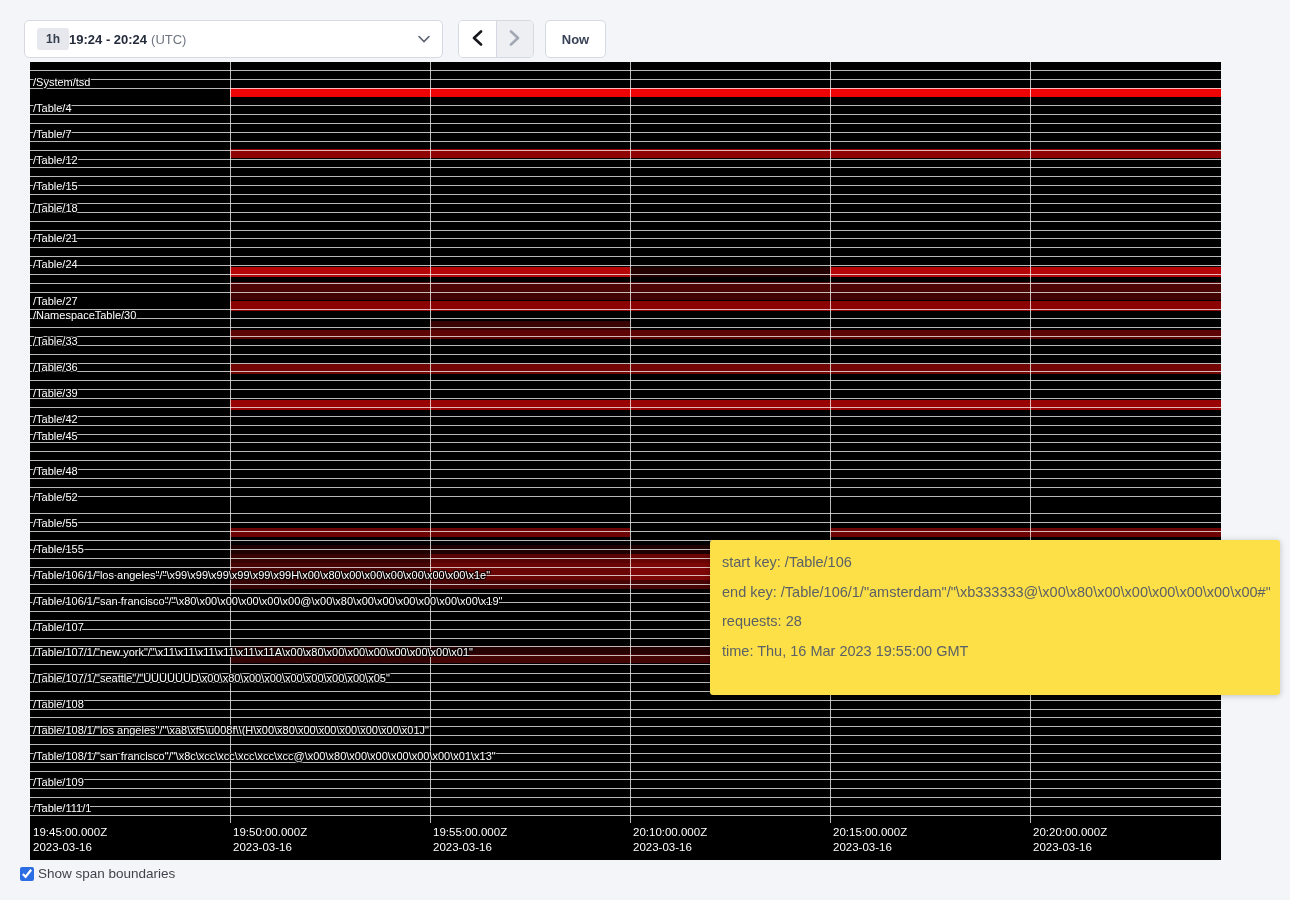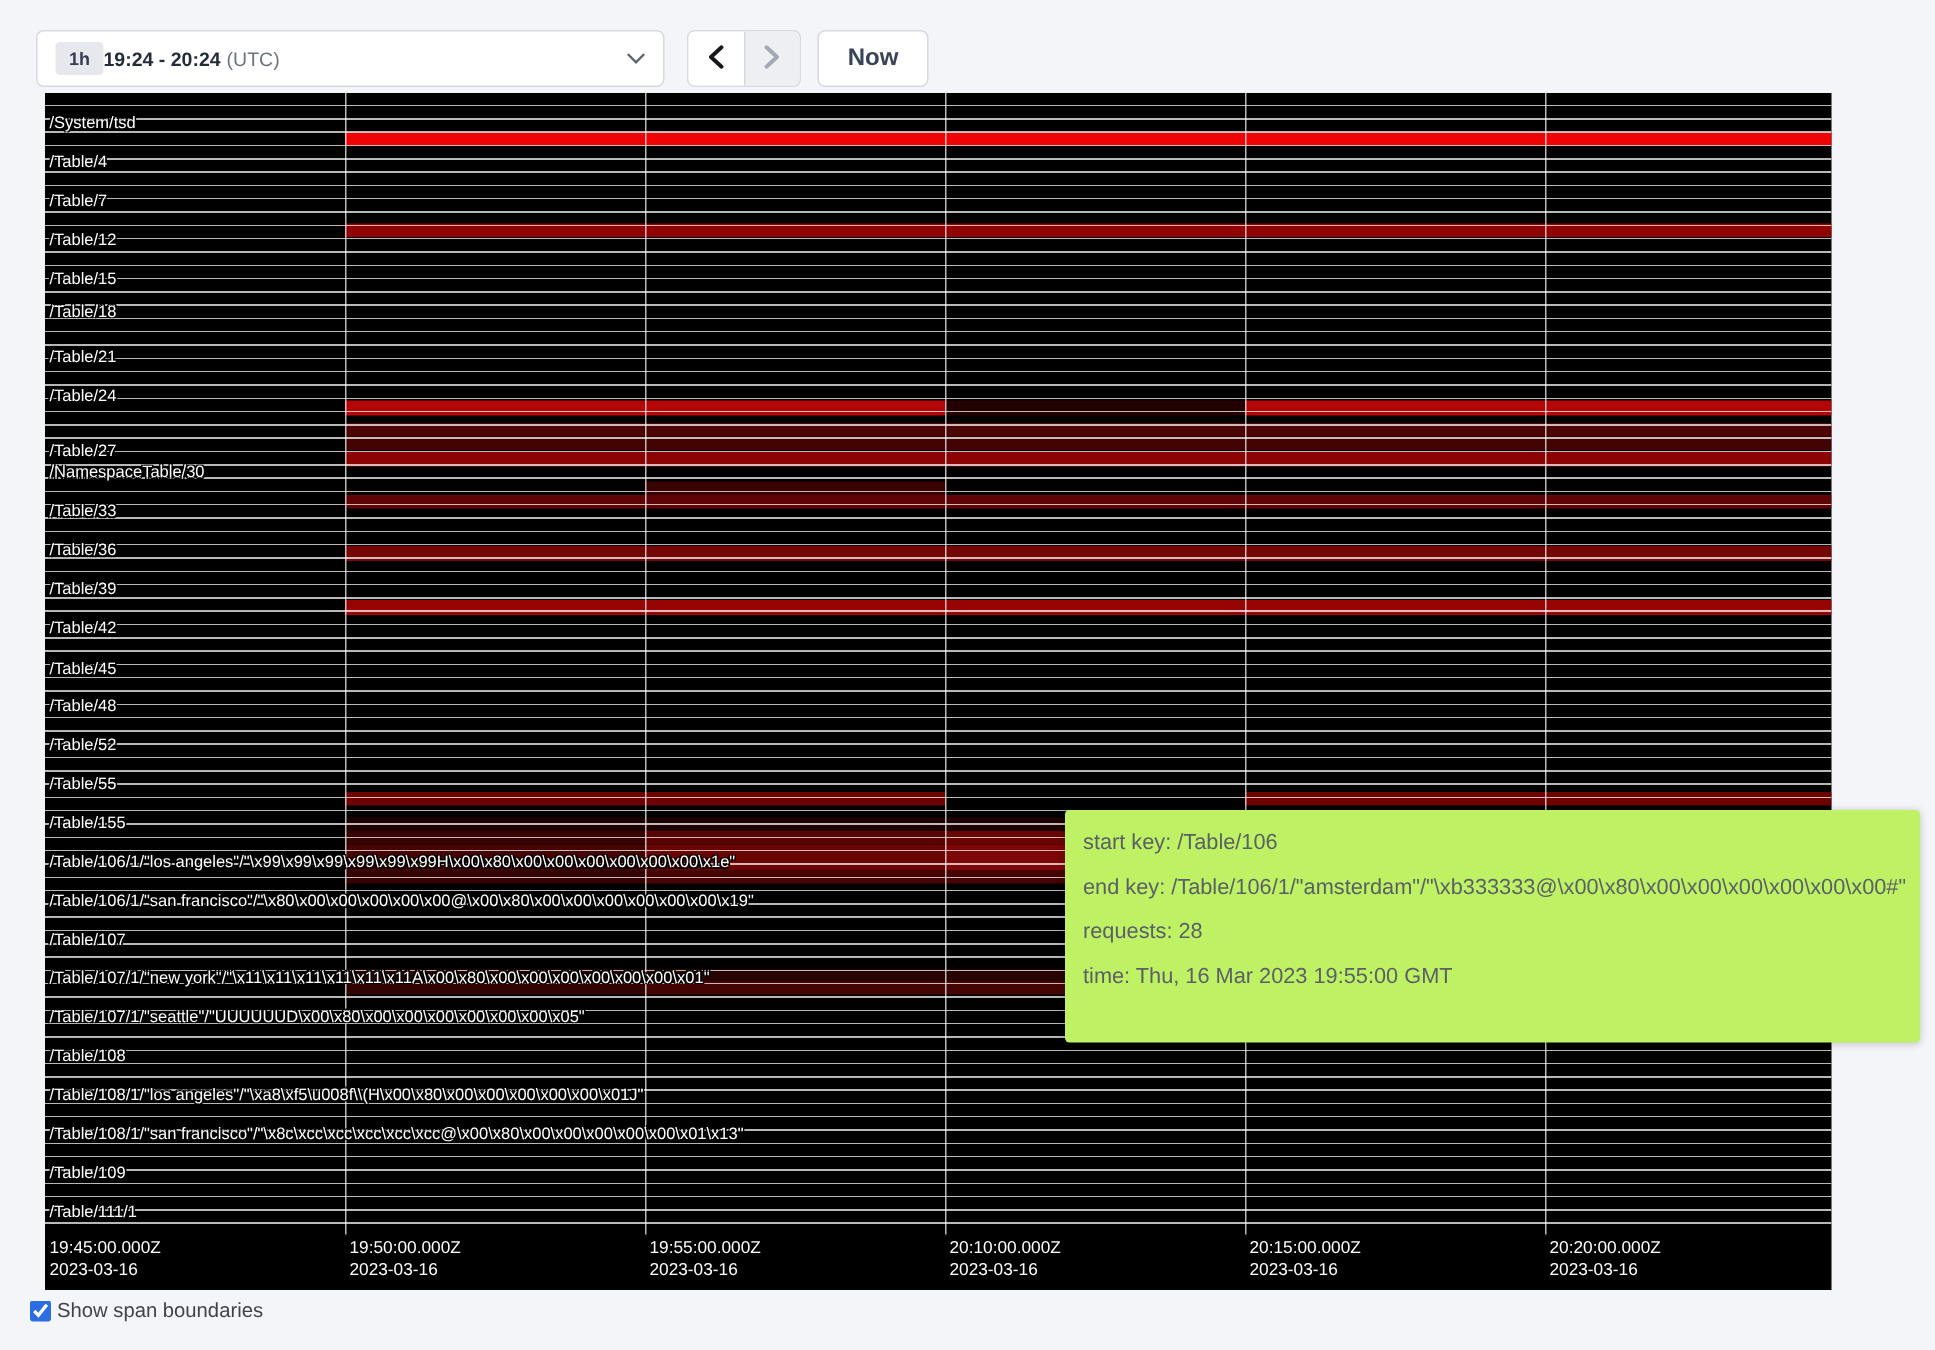--- a/index.html
+++ b/index.html
@@ -27,23 +27,23 @@
   .nav-group {
     position:absolute; left:458px; top:20px; height:38px; width:76px;
     border:1px solid #d6d9e1; border-radius:5px; display:flex; overflow:hidden; background:#fff;
   }
   .nav-btn {
     width:38px; height:100%; border:none; background:#fff; display:flex;
     align-items:center; justify-content:center; cursor:pointer;
   }
   .nav-btn.next { background:#edeff3; border-left:1px solid #d6d9e1; cursor:default; }
   .now-btn {
-    position:absolute; left:545px; top:20px; width:74px; height:38px;
+    position:absolute; left:545px; top:20px; width:61px; height:38px;
     background:#fff; border:1px solid #d6d9e1; border-radius:5px;
-    font-size:16px; font-weight:bold; color:#394357; cursor:pointer;
+    font-size:13px; font-weight:bold; color:#394357; cursor:pointer;
     font-family:"Liberation Sans", sans-serif;
   }
   
   .kv-canvas {
     position:absolute; left:30px; top:62px; width:1191px; height:798px;
     background:#000; overflow:hidden;
   }
   .band { position:absolute; }
   .grid-overlay {
     position:absolute; left:0; top:0; width:100%; height:761px;
@@ -61,21 +61,21 @@
     white-space:nowrap; z-index:4;
     text-shadow:1px 1px 0 #000, -1px 1px 0 #000, 1px -1px 0 #000, -1px -1px 0 #000;
   }
   .axis-label {
     position:absolute; bottom:6px; color:#fff; font-size:11.5px; line-height:14.5px;
     white-space:nowrap; z-index:4;
   }
   
   .kv-tooltip {
     position:absolute; left:710px; top:540px; width:570px; height:155px;
-    background:#bef264; border-radius:3px; box-shadow:0 1px 6px rgba(0,0,0,0.22);
+    background:#fde047; border-radius:3px; box-shadow:0 1px 6px rgba(0,0,0,0.22);
     padding:14px 10px 0 12px; z-index:10;
   }
   .kv-tooltip .tip-line {
     font-size:14.5px; color:#5b6066; margin-bottom:13.5px; white-space:nowrap;
     overflow:hidden;
   }
   
   .footer-check {
     position:absolute; left:20px; top:866px; display:flex; align-items:center;
     font-size:13.5px; color:#3f444c; cursor:pointer;
@@ -162,21 +162,21 @@
       <div class="row-label" style="top: 117.72px;">/Table/15</div>
       <div class="row-label" style="top: 140px;">/Table/18</div>
       <div class="row-label" style="top: 169.58px;">/Table/21</div>
       <div class="row-label" style="top: 195.51px;">/Table/24</div>
       <div class="row-label" style="top: 221.44px; margin-top: 12px;">/Table/27</div>
       <div class="row-label" style="top: 247.37px;">/NamespaceTable/30</div>
       <div class="row-label" style="top: 273.3px;">/Table/33</div>
       <div class="row-label" style="top: 299.23px;">/Table/36</div>
       <div class="row-label" style="top: 325.16px;">/Table/39</div>
       <div class="row-label" style="top: 351.09px;">/Table/42</div>
-      <div class="row-label" style="top: 378px;">/Table/45</div>
+      <div class="row-label" style="top: 368px;">/Table/45</div>
       <div class="row-label" style="top: 402.95px;">/Table/48</div>
       <div class="row-label" style="top: 428.88px;">/Table/52</div>
       <div class="row-label" style="top: 454.81px;">/Table/55</div>
       <div class="row-label" style="top: 480.74px;">/Table/155</div>
       <div class="row-label" style="top: 506.67px;">/Table/106/1/"los angeles"/"\x99\x99\x99\x99\x99\x99H\x00\x80\x00\x00\x00\x00\x00\x00\x1e"</div>
       <div class="row-label" style="top: 532.6px;">/Table/106/1/"san francisco"/"\x80\x00\x00\x00\x00\x00@\x00\x80\x00\x00\x00\x00\x00\x00\x19"</div>
       <div class="row-label" style="top: 558.53px;">/Table/107</div>
       <div class="row-label" style="top: 584.46px;">/Table/107/1/"new york"/"\x11\x11\x11\x11\x11\x11A\x00\x80\x00\x00\x00\x00\x00\x00\x01"</div>
       <div class="row-label" style="top: 610.39px;">/Table/107/1/"seattle"/"UUUUUUD\x00\x80\x00\x00\x00\x00\x00\x00\x05"</div>
       <div class="row-label" style="top: 636.32px;">/Table/108</div>

